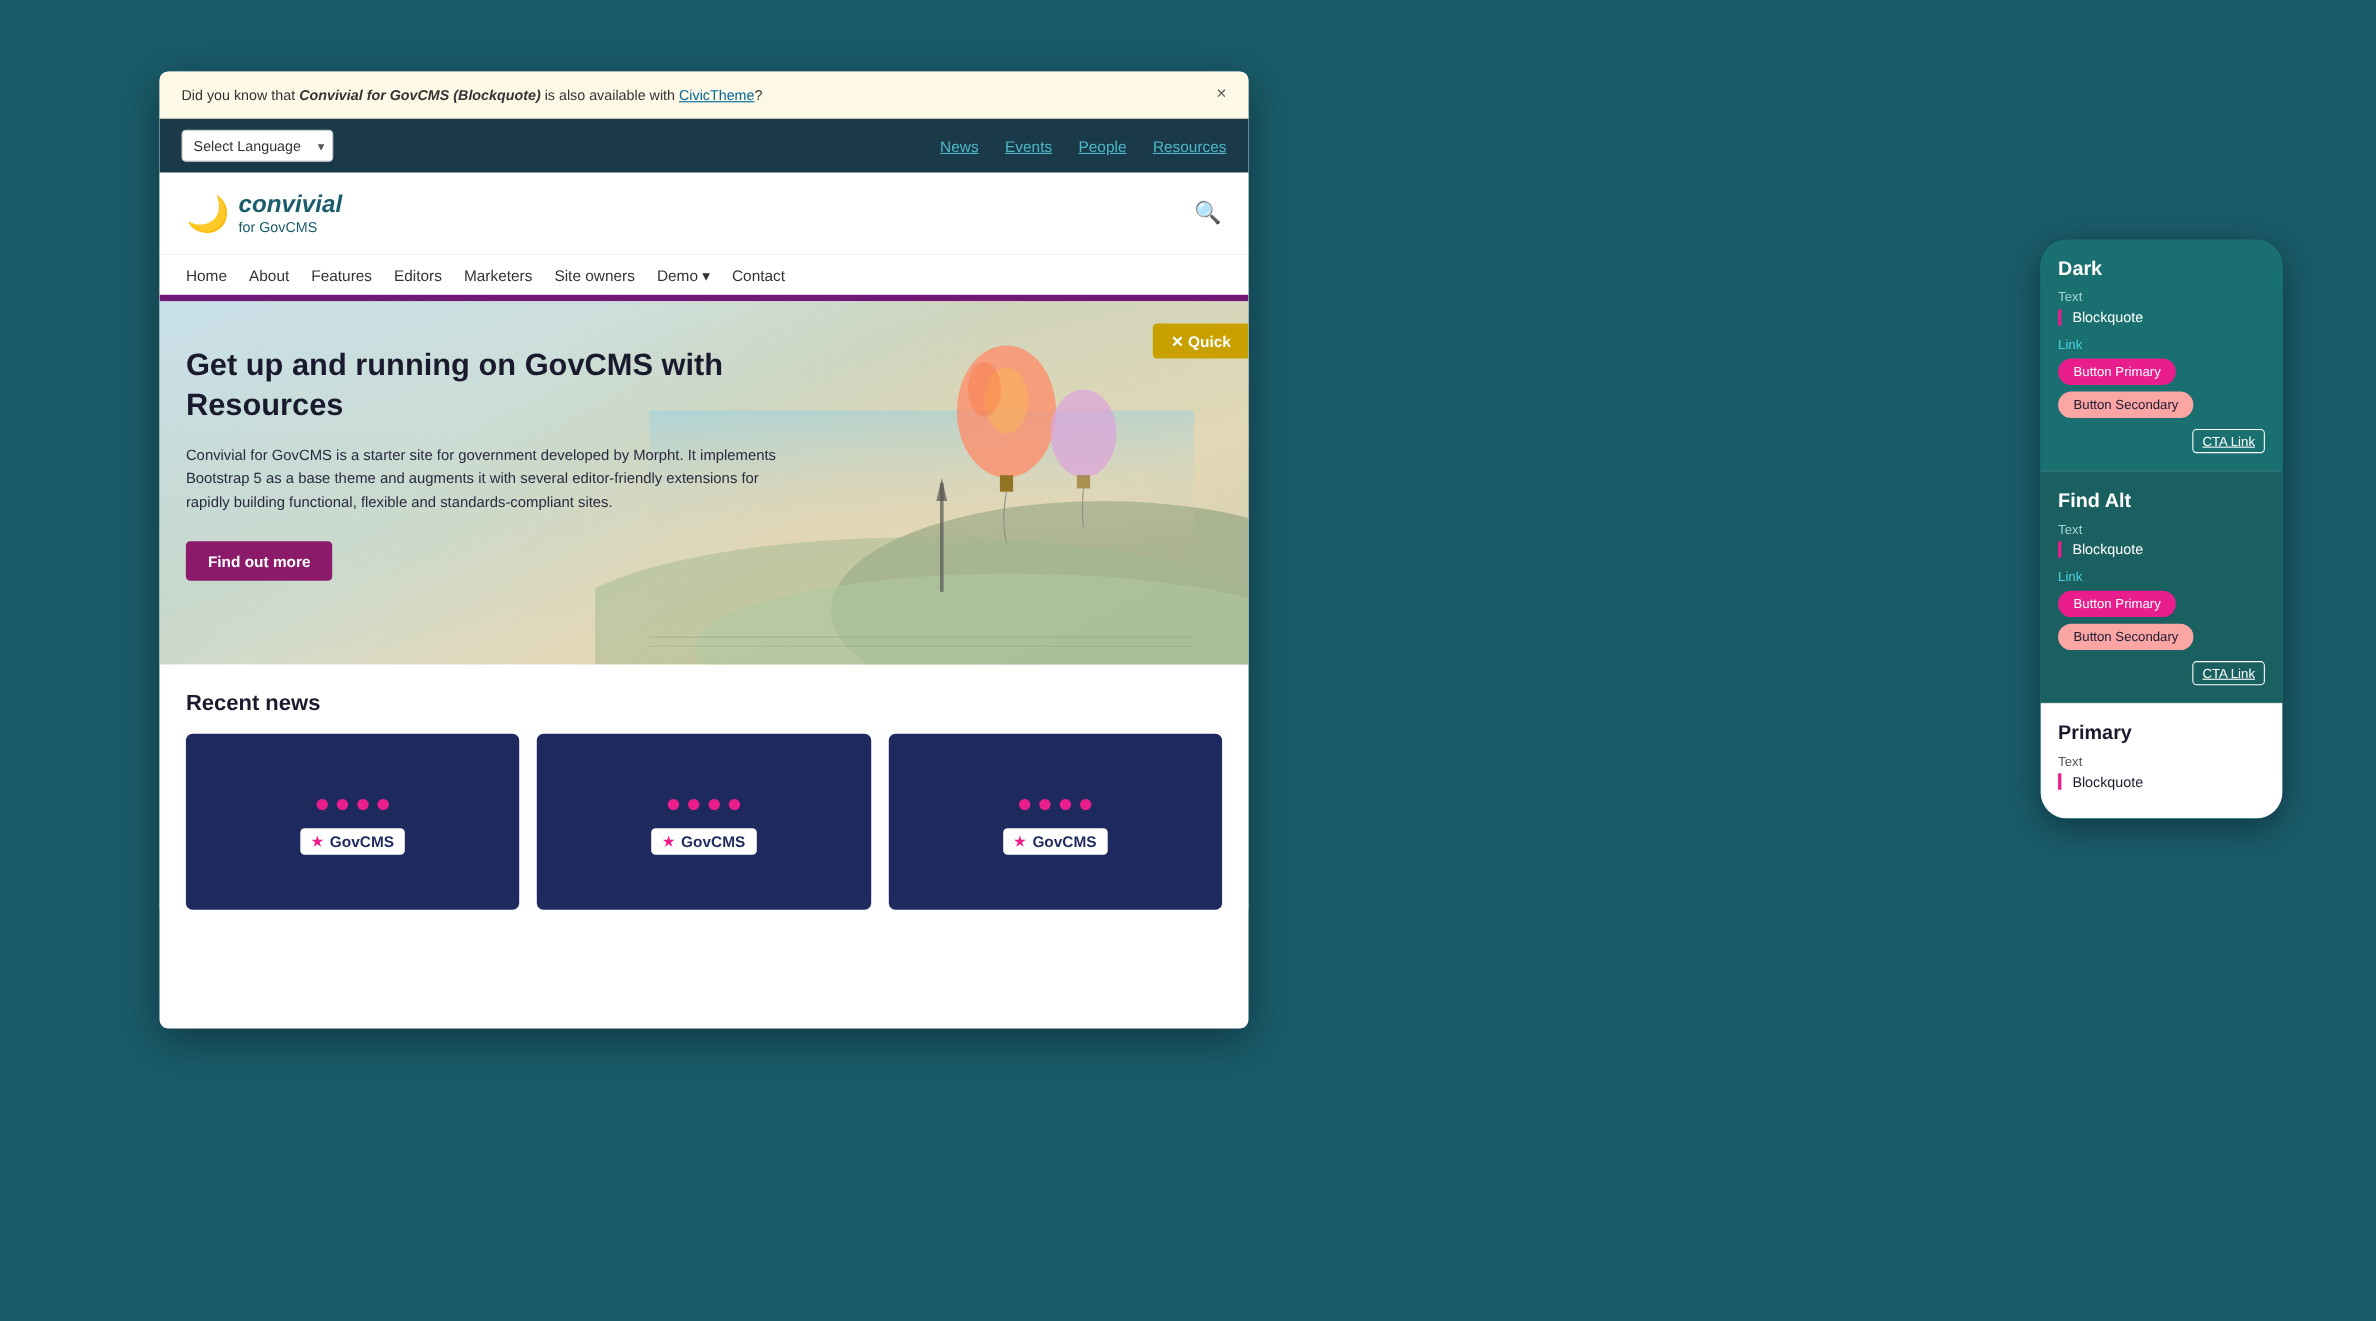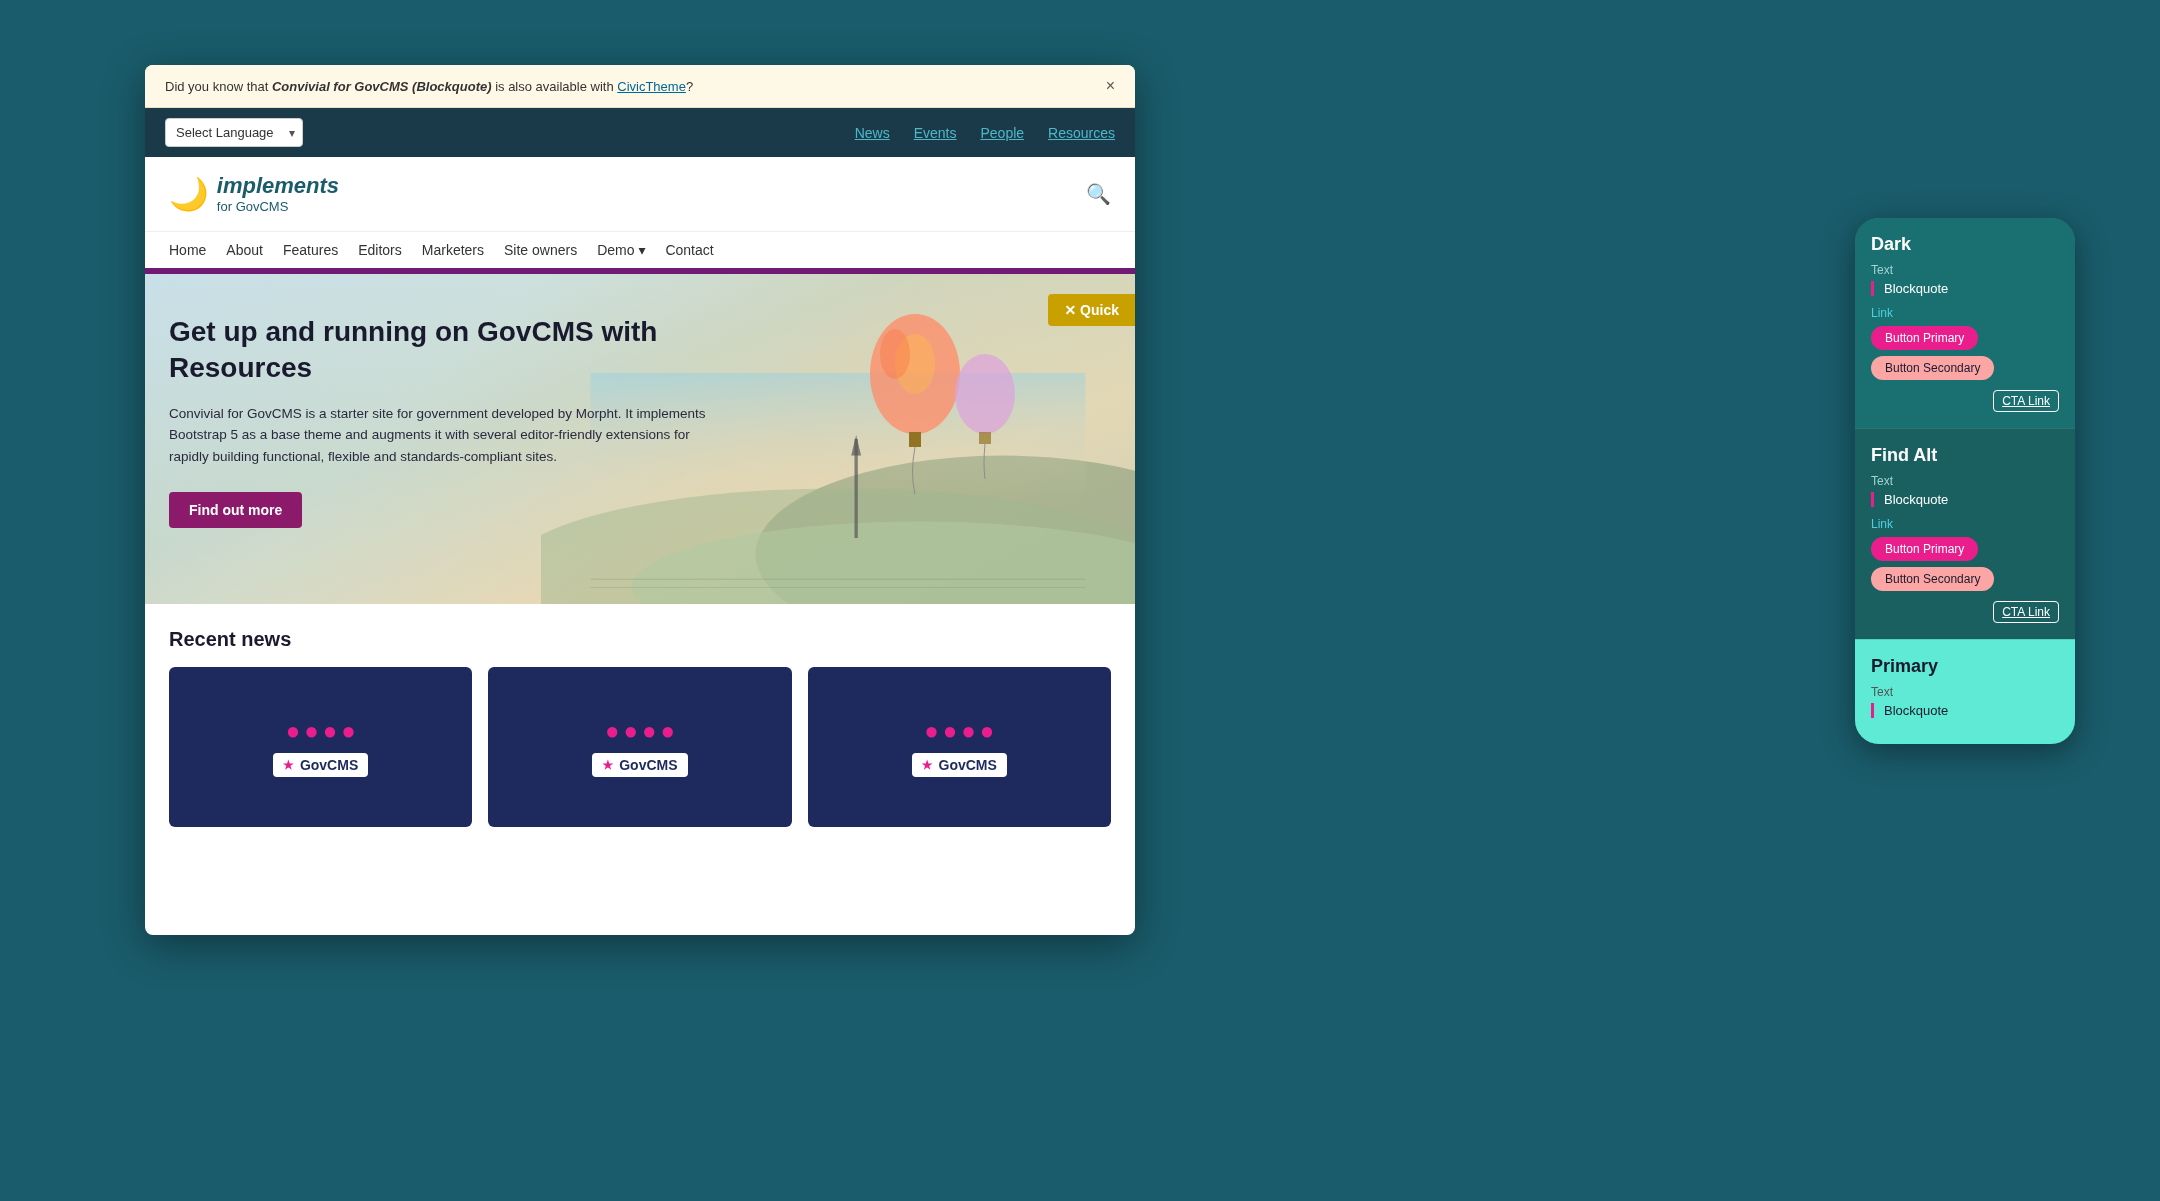--- a/index.html
+++ b/index.html
@@ -348,21 +348,21 @@
 
     
     .panel-dark-alt {
       background: #1a6060;
       padding: 16px;
       border-top: 1px solid rgba(255,255,255,0.1);
     }
 
     
     .panel-primary {
-      background: #5eead4;
+      background: #ffffff;
       padding: 16px;
       border-top: 1px solid rgba(0,0,0,0.1);
     }
     .panel-section-title-primary {
       font-size: 18px;
       font-weight: 700;
       color: #1a1a2e;
       margin-bottom: 8px;
     }
     .panel-label-primary {
@@ -414,21 +414,21 @@
       <a>Events</a>
       <a>People</a>
       <a>Resources</a>
     </div>
   </div>
 
   <div class="main-header">
     <div class="logo-area">
       <span class="logo-icon">🌙</span>
       <div class="logo-text">
-        <div class="convivial">implements</div>
+        <div class="convivial">convivial</div>
         <div class="for-govcms">for GovCMS</div>
       </div>
     </div>
     <button class="search-icon-btn">🔍</button>
   </div>
 
   <div class="sub-nav">
     <a>Home</a>
     <a>About</a>
     <a>Features</a>

